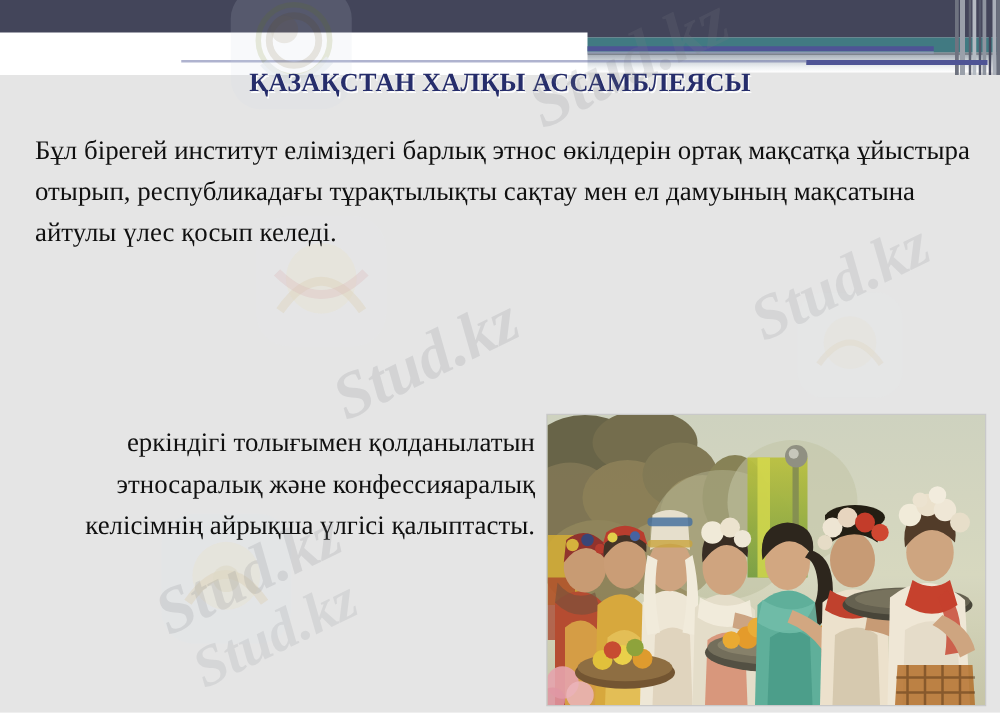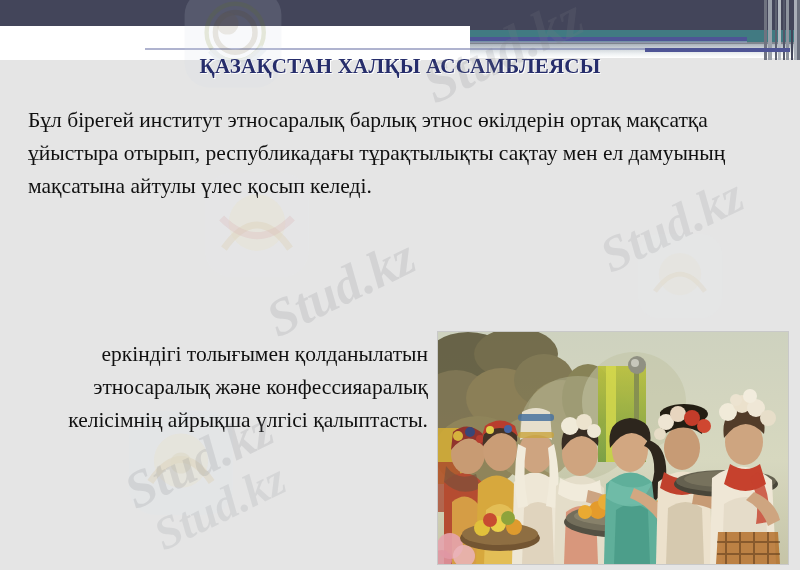--- a/index.html
+++ b/index.html
@@ -125,21 +125,21 @@
       <circle cx="50" cy="48" r="22" fill="#e6d9a8" opacity=".4"></circle>
       <path d="M24 66 Q50 30 76 66" fill="none" stroke="#c7a24d" stroke-width="5" opacity=".4"></path>
     </svg>
   </div>
 
   <div class="title">
     <span class="l1">ҚАЗАҚСТАН ХАЛҚЫ АССАМБЛЕЯСЫ</span>
   </div>
 
   <div class="body-top">
-    <p>Бұл бірегей институт этносаралық барлық этнос өкілдерін ортақ мақсатқа ұйыстыра отырып, республикадағы тұрақтылықты сақтау мен ел дамуының мақсатына айтулы үлес қосып келеді.</p>
+    <p>Бұл бірегей институт еліміздегі барлық этнос өкілдерін ортақ мақсатқа ұйыстыра отырып, республикадағы тұрақтылықты сақтау мен ел дамуының мақсатына айтулы үлес қосып келеді.</p>
   </div>
 
   <div class="body-bot">
     <p>еркіндігі толығымен қолданылатын этносаралық және конфессияаралық келісімнің айрықша үлгісі қалыптасты.</p>
   </div>
 
   <div class="photo" title="Женщины в традиционных этнических костюмах с подносами фруктов">
     <svg viewBox="0 0 350 232" preserveAspectRatio="none" xmlns="http://www.w3.org/2000/svg">
       <defs>
         <linearGradient id="sky" x1="0" y1="0" x2="0" y2="1">

